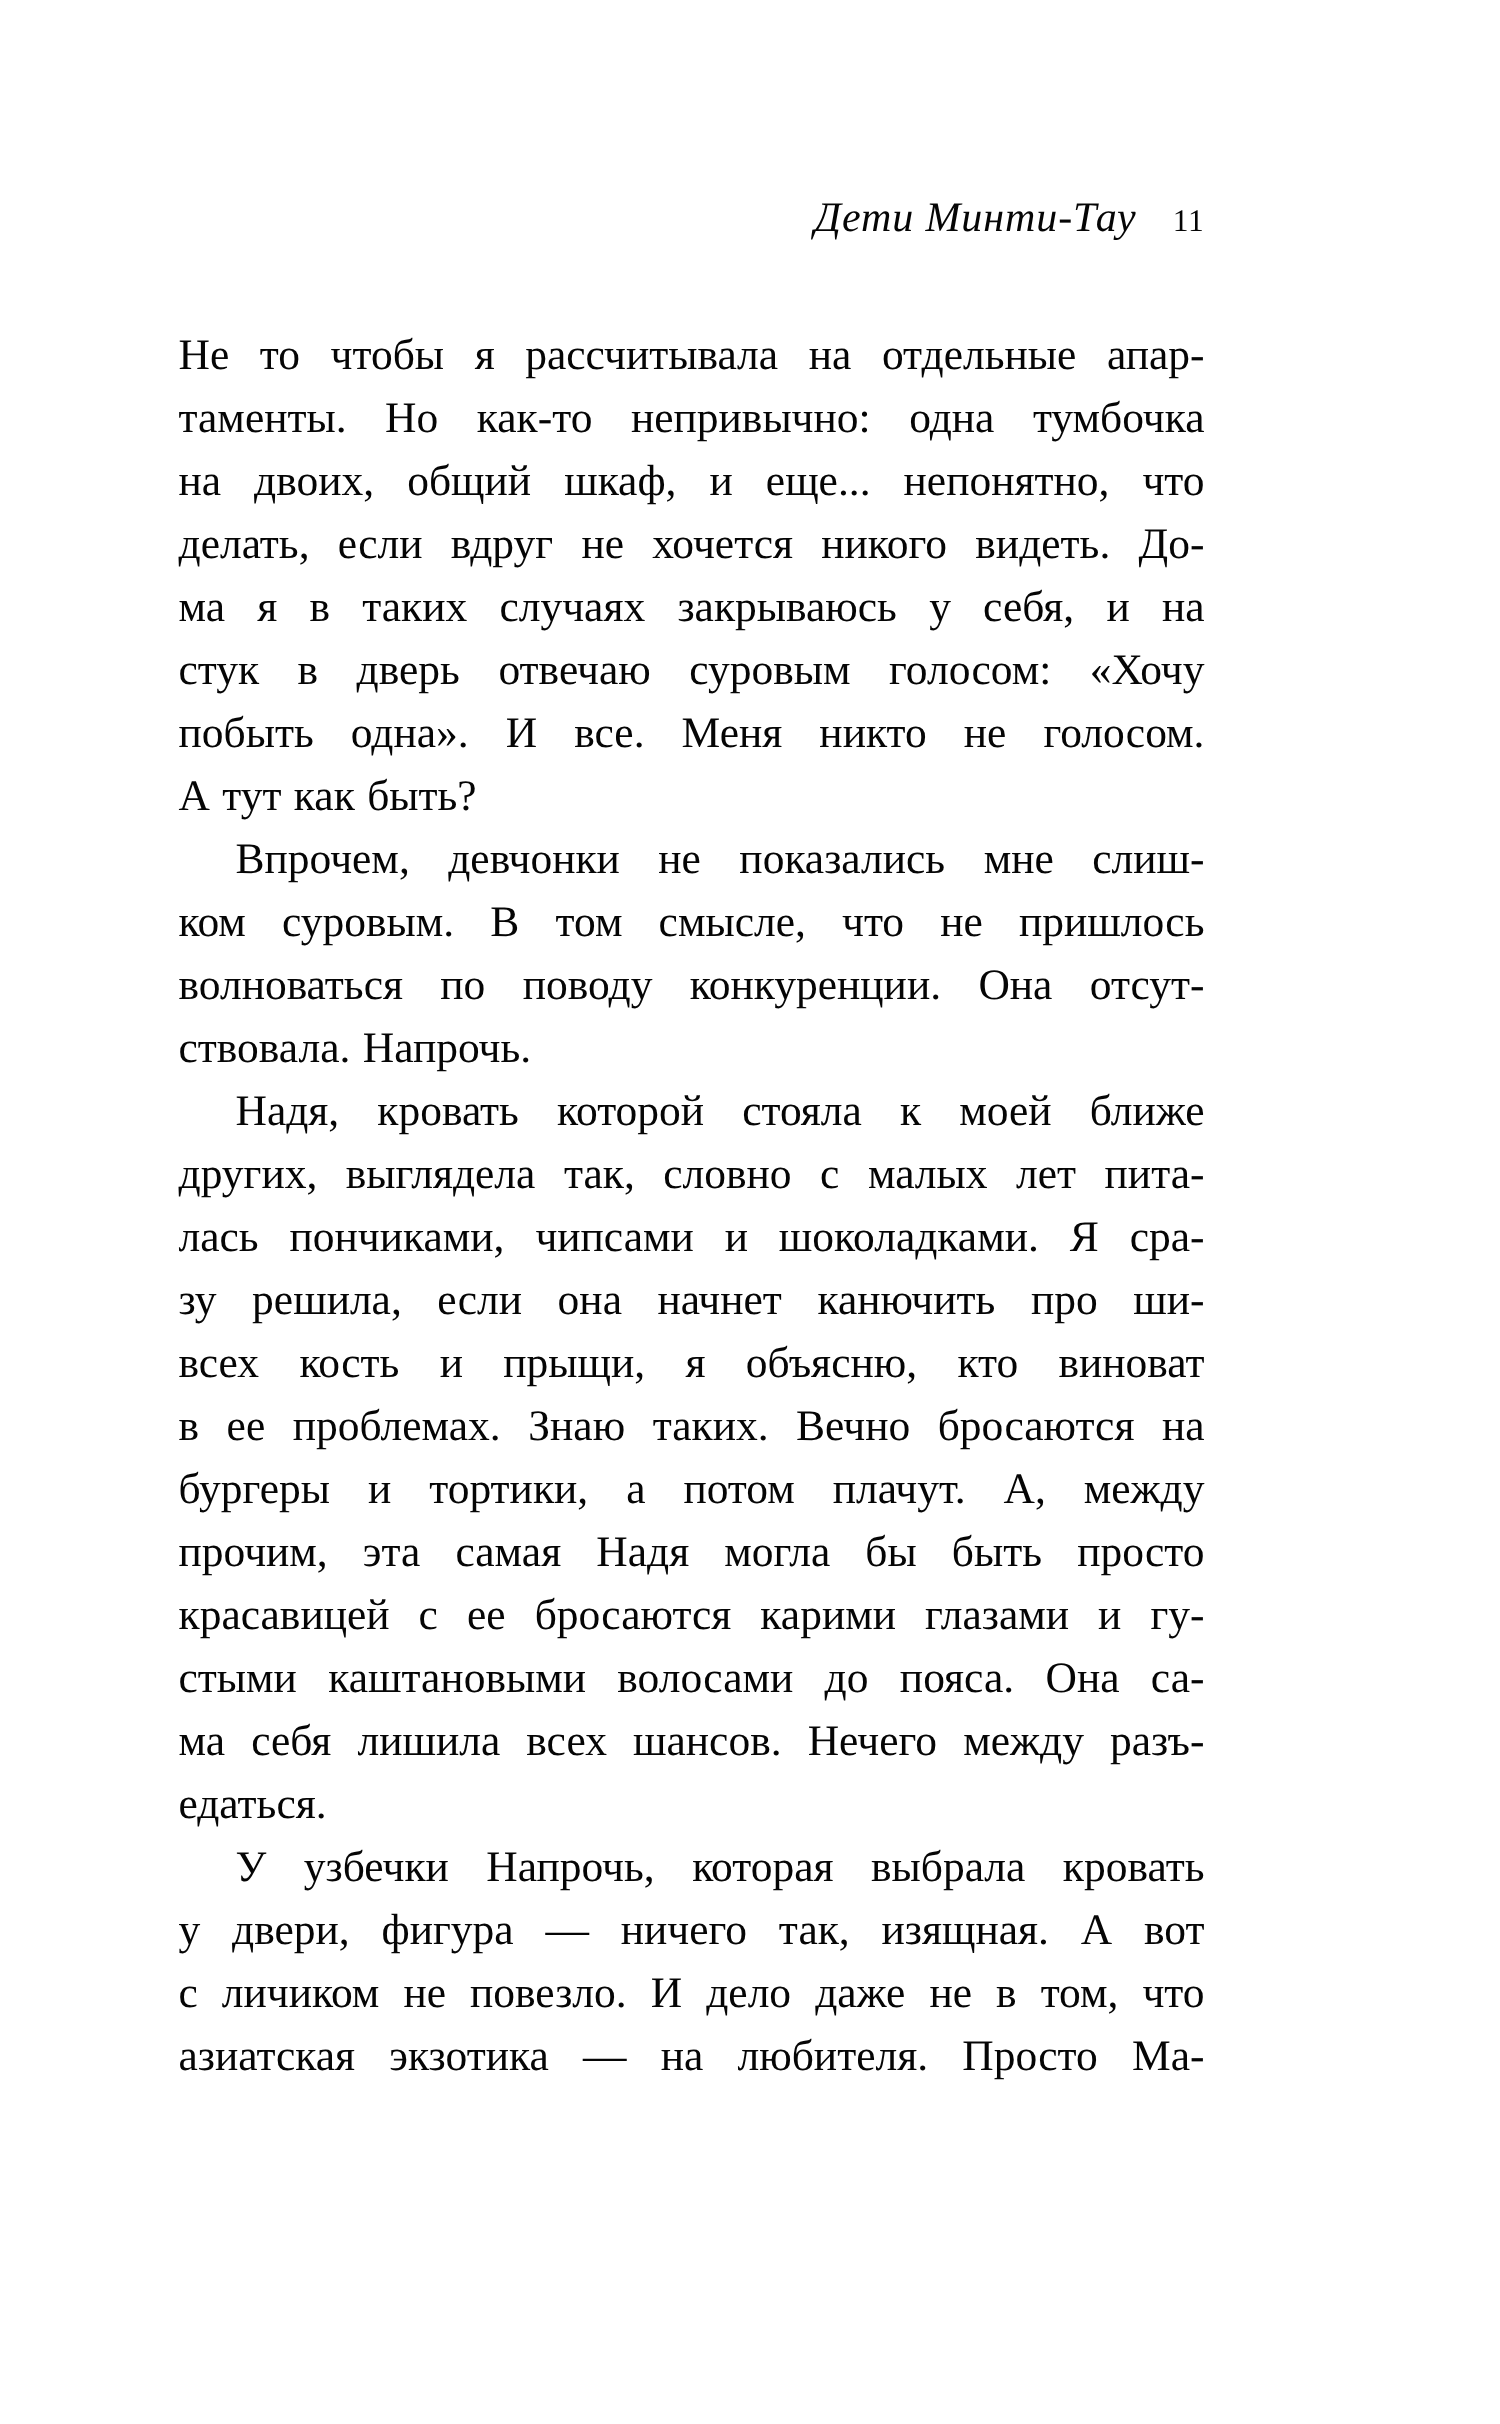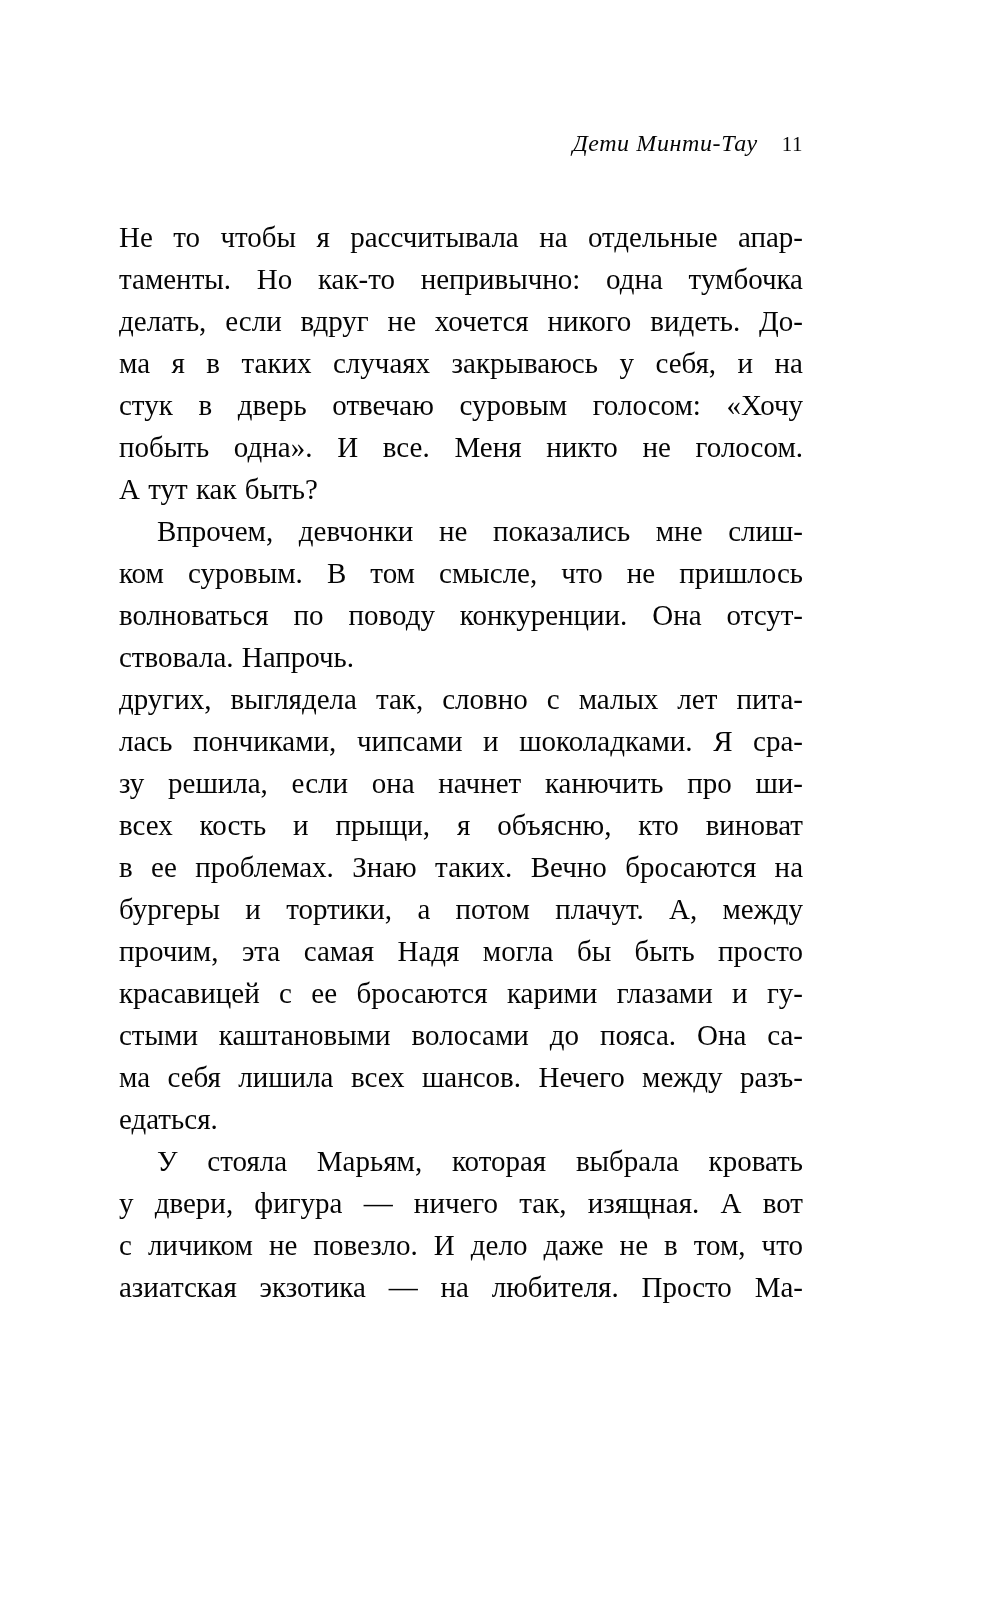--- a/index.html
+++ b/index.html
@@ -23,21 +23,21 @@
     left: 119px;
     width: 684px;
     display: flex;
     justify-content: flex-end;
     align-items: baseline;
     gap: 24px;
     white-space: nowrap;
   }
   .running-title {
     font-style: italic;
-    font-size: 24px;
+    font-size: 28px;
     letter-spacing: 0.6px;
   }
   .page-number {
     font-size: 21px;
     letter-spacing: 0.5px;
   }
   .text-block {
     position: absolute;
     top: 204px;
     left: 119px;
@@ -67,46 +67,48 @@
 
   <div class="running-header">
     <span class="running-title">Дети Минти-Тау</span>
     <span class="page-number">11</span>
   </div>
 
   <div class="text-block">
       <div class="paragraph">
         <div class="line">Не то чтобы я рассчитывала на отдельные апар-</div>
         <div class="line">таменты. Но как-то непривычно: одна тумбочка</div>
+        <div class="line">на двоих, общий шкаф, и еще... непонятно, что</div>
         <div class="line">делать, если вдруг не хочется никого видеть. До-</div>
         <div class="line">ма я в таких случаях закрываюсь у себя, и на</div>
         <div class="line">стук в дверь отвечаю суровым голосом: «Хочу</div>
         <div class="line">побыть одна». И все. Меня никто не голосом.</div>
         <div class="line line-last">А тут как быть?</div>
       </div>
       <div class="paragraph">
         <div class="line indent">Впрочем, девчонки не показались мне слиш-</div>
         <div class="line">ком суровым. В том смысле, что не пришлось</div>
         <div class="line">волноваться по поводу конкуренции. Она отсут-</div>
         <div class="line line-last">ствовала. Напрочь.</div>
       </div>
       <div class="paragraph">
+        <div class="line indent">Надя, кровать которой стояла к моей ближе</div>
         <div class="line">других, выглядела так, словно с малых лет пита-</div>
         <div class="line">лась пончиками, чипсами и шоколадками. Я сра-</div>
         <div class="line">зу решила, если она начнет канючить про ши-</div>
         <div class="line">всех кость и прыщи, я объясню, кто виноват</div>
         <div class="line">в ее проблемах. Знаю таких. Вечно бросаются на</div>
         <div class="line">бургеры и тортики, а потом плачут. А, между</div>
         <div class="line">прочим, эта самая Надя могла бы быть просто</div>
         <div class="line">красавицей с ее бросаются карими глазами и гу-</div>
         <div class="line">стыми каштановыми волосами до пояса. Она са-</div>
         <div class="line">ма себя лишила всех шансов. Нечего между разъ-</div>
         <div class="line line-last">едаться.</div>
       </div>
       <div class="paragraph">
-        <div class="line indent">У стояла Марьям, которая выбрала кровать</div>
+        <div class="line indent">У узбечки Напрочь, которая выбрала кровать</div>
         <div class="line">у двери, фигура — ничего так, изящная. А вот</div>
         <div class="line">с личиком не повезло. И дело даже не в том, что</div>
         <div class="line">азиатская экзотика — на любителя. Просто Ма-</div>
       </div>
     </div>
 
 </div>
 
 </body></html>

